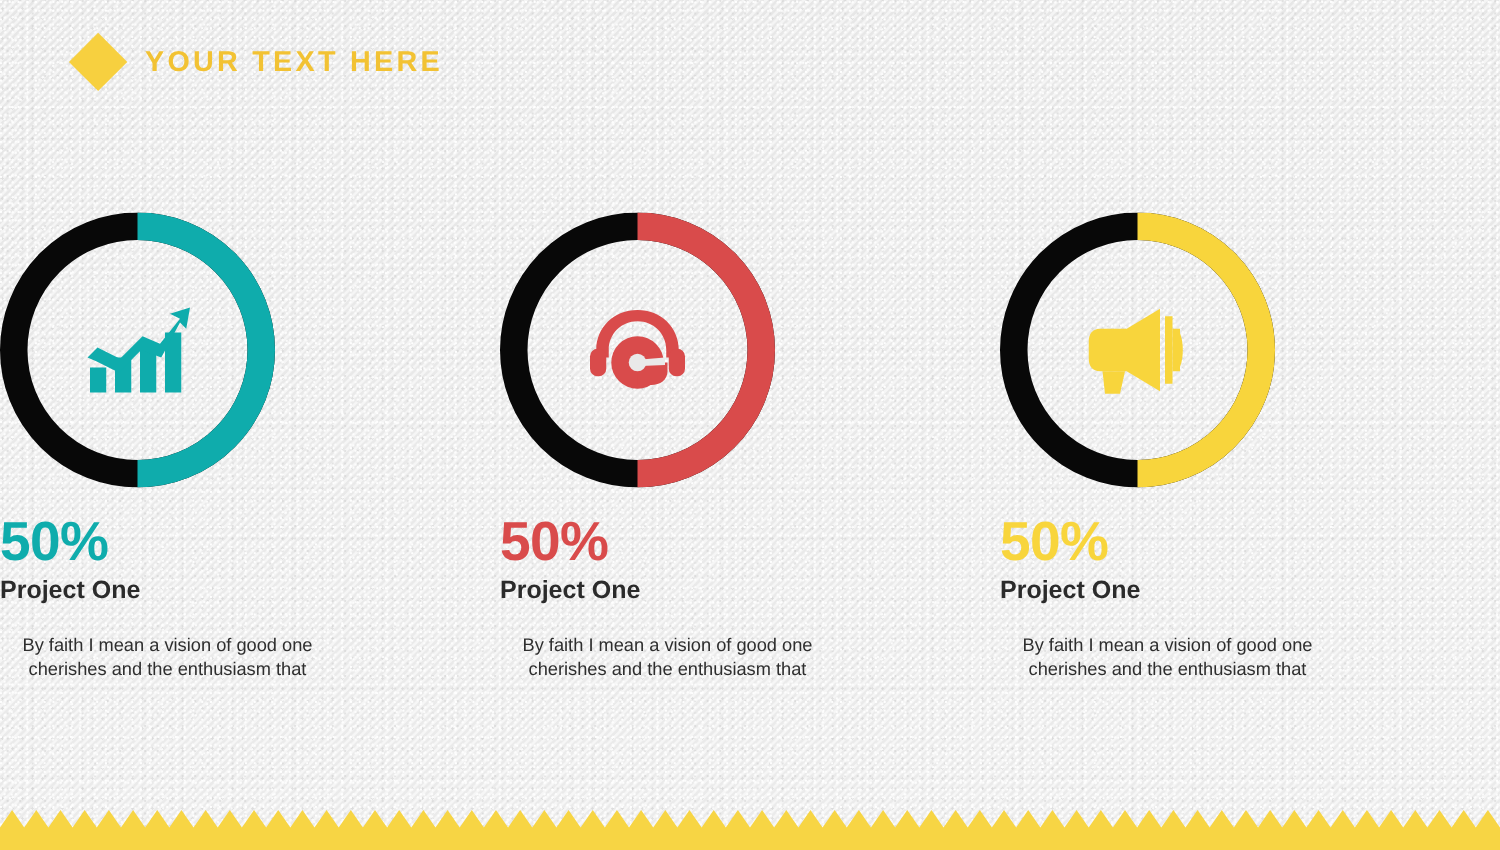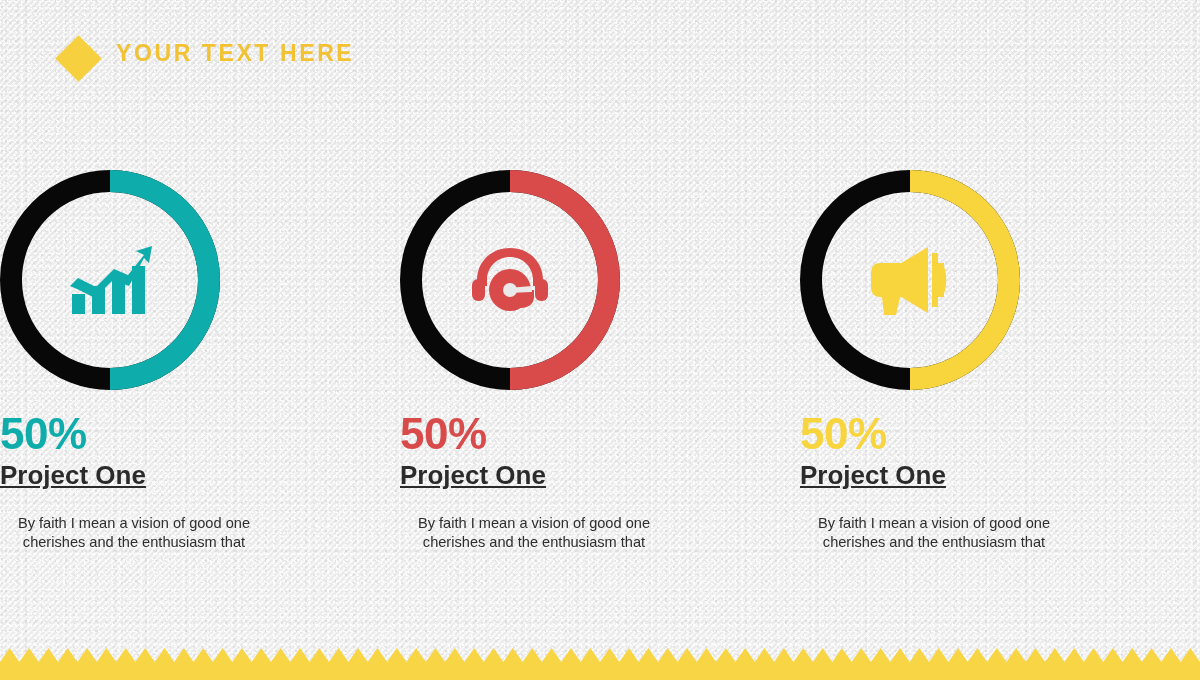--- a/index.html
+++ b/index.html
@@ -28,22 +28,23 @@
       radial-gradient(circle at 60% 10%, rgba(205,205,205,0.5) 0.8px, transparent 1.0px),
       linear-gradient(135deg, rgba(255,255,255,0.55) 25%, transparent 25%, transparent 50%, rgba(255,255,255,0.55) 50%, rgba(255,255,255,0.55) 75%, transparent 75%),
       linear-gradient(0deg, #ebebeb, #e7e7e7);
     background-size: 7px 7px, 9px 9px, 6px 6px, 11px 11px, 8px 8px, 10px 10px, 6px 6px, 100% 100%;
   }
 
   
   .header {
     position: absolute;
     left: 62px;
-    top: 42px;
-    display: flex;
+    top: 26px;
+    display: flex;
+    align-items: center;
     height: 46px;
   }
   .diamond {
     width: 33px;
     height: 33px;
     transform: rotate(45deg);
     flex: 0 0 auto;
   }
   .header-title {
     margin-left: 21px;
@@ -94,25 +95,24 @@
 
   .percent {
     margin-top: 22px;
     font-size: 44px;
     font-weight: bold;
     line-height: 1;
     letter-spacing: -0.5px;
   }
   .proj-title {
     margin-top: 6px;
-    font-size: 26px;
+    font-size: 20px;
     font-weight: bold;
     color: #2b2b2b;
     line-height: 1;
-    text-decoration: underline;
   }
   .proj-desc {
     margin-top: 26px;
     width: 268px;
     text-align: center;
     font-size: 14.6px;
     line-height: 1.28;
     color: #2e2e2e;
   }
 

